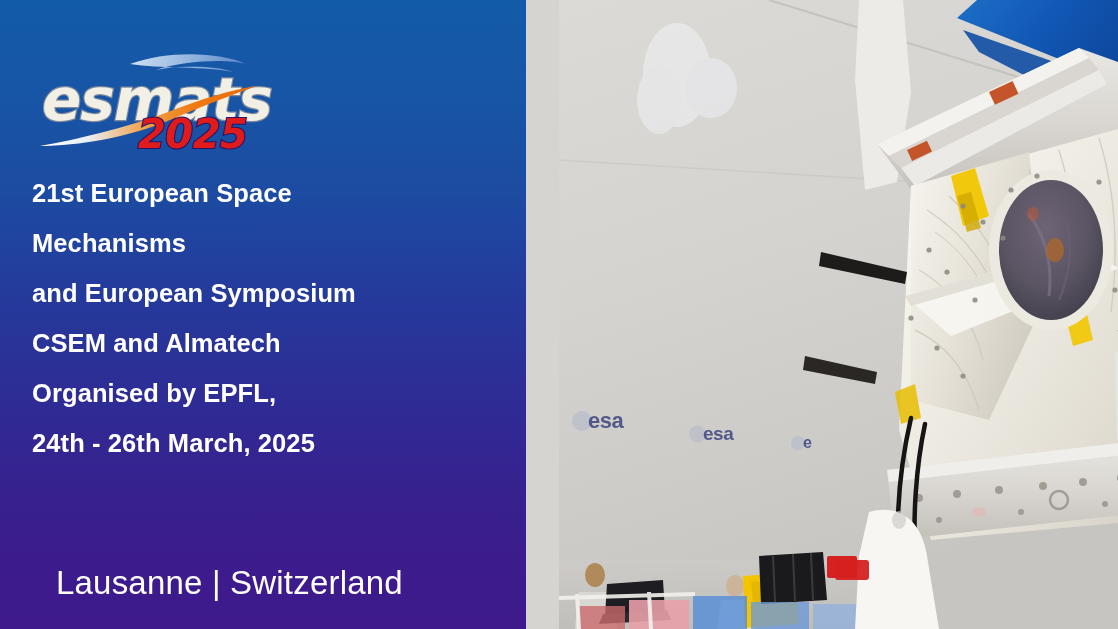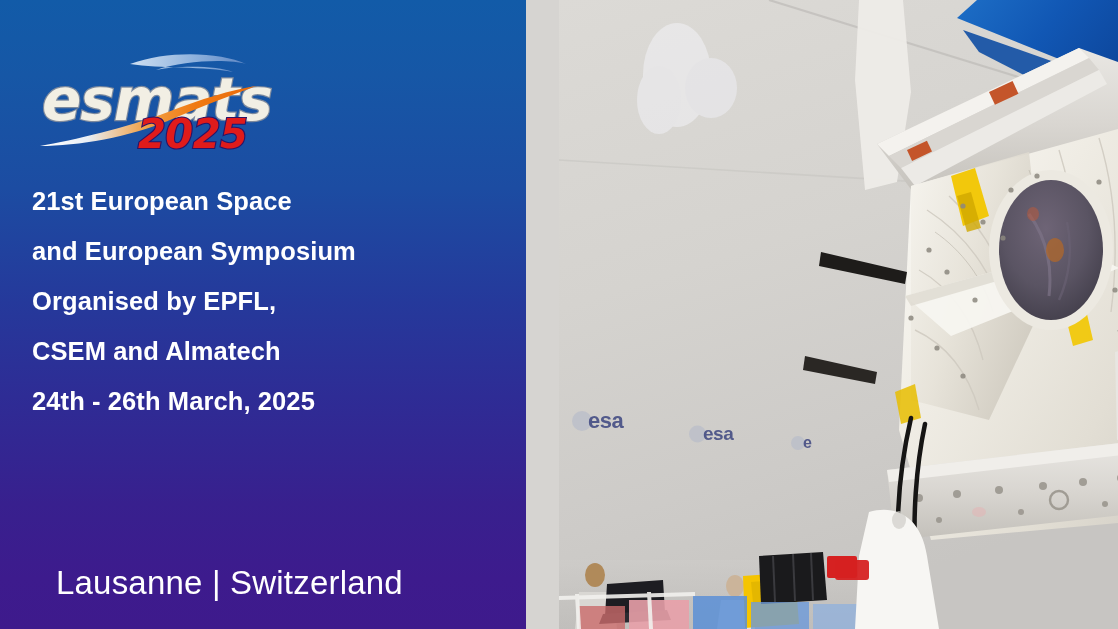--- a/index.html
+++ b/index.html
@@ -30,21 +30,21 @@
 
   
   #logo-block {
     position:absolute; left:34px; top:48px;
     width:240px; height:105px;
   }
   #logo-svg { display:block; width:240px; height:105px; }
 
   
   #title-block {
-    position:absolute; left:32px; top:176px;
+    position:absolute; left:32px; top:168px;
     width:470px;
   }
   .title-line {
     color:#ffffff;
     font-size:25.5px;
     font-weight:bold;
     line-height:50px;
     letter-spacing:0.1px;
     white-space:nowrap;
   }
@@ -118,23 +118,24 @@
 
         <path d="M 6 98 C 40 92 92 80 134 64 C 168 51 196 42 222 38
                  C 196 48 168 58 136 72 C 96 89 44 98 6 98 Z" fill="url(#swooshLower)"></path>
 
         <text x="104" y="100" font-family="'DejaVu Sans', sans-serif" font-size="40" font-weight="bold" font-style="italic" fill="#e01b1b" stroke="#2a1466" stroke-width="2.2" paint-order="stroke" letter-spacing="-0.5">2025</text>
       </svg>
     </div>
 
     <div id="title-block">
       <div class="title-line">21st European Space</div>
+      <div class="title-line">Mechanisms</div>
       <div class="title-line">and European Symposium</div>
+      <div class="title-line">CSEM and Almatech</div>
       <div class="title-line">Organised by EPFL,</div>
-      <div class="title-line">CSEM and Almatech</div>
       <div class="title-line">24th - 26th March, 2025</div>
     </div>
 
     <div id="location-line">Lausanne | Switzerland</div>
   </div>
 
   <div id="photo">
     <svg id="photo-svg" viewBox="0 0 592 629" preserveAspectRatio="none">
       <defs>
         <linearGradient id="wallG" x1="0" y1="0" x2="0.3" y2="1">

